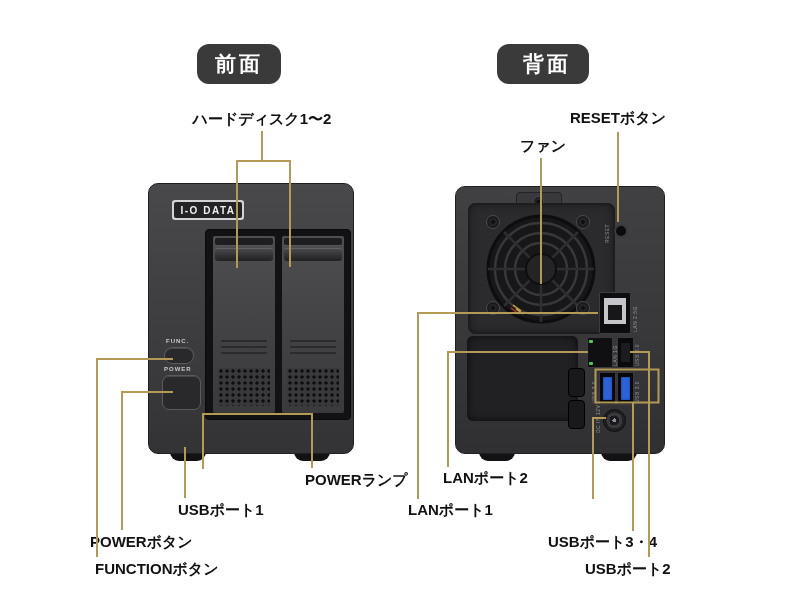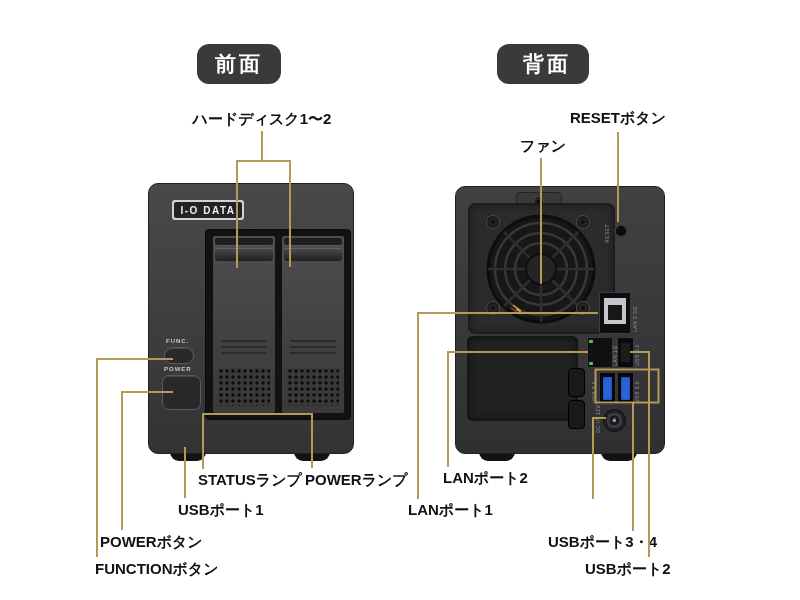--- a/index.html
+++ b/index.html
@@ -201,24 +201,23 @@
     <path d="M541,158 V284"></path>
     <path d="M598,313 H418 V499"></path>
     <path d="M588,352 H448 V467"></path>
     <path d="M630,352 H649 V557"></path>
     <path d="M606,418 H593 V499"></path>
     <rect x="595.5" y="369.5" width="63" height="33"></rect>
     <path d="M633,402 V531"></path>
   </svg>
 
   <div class="lbl ctr" style="left:262px;top:110px;">ハードディスク1〜2</div>
-  <div class="lbl" style="left:198px;top:471px;">STATUSランプ</div>
   <div class="lbl" style="left:305px;top:471px;">POWERランプ</div>
   <div class="lbl" style="left:178px;top:501px;">USBポート1</div>
-  <div class="lbl" style="left:100px;top:533px;">POWERボタン</div>
+  <div class="lbl" style="left:90px;top:533px;">POWERボタン</div>
   <div class="lbl" style="left:95px;top:560px;">FUNCTIONボタン</div>
 
   <div class="lbl ctr" style="left:618px;top:109px;">RESETボタン</div>
   <div class="lbl ctr" style="left:543px;top:137px;">ファン</div>
   <div class="lbl" style="left:443px;top:469px;">LANポート2</div>
   <div class="lbl" style="left:408px;top:501px;">LANポート1</div>
   <div class="lbl" style="left:548px;top:533px;">USBポート3・4</div>
   <div class="lbl" style="left:585px;top:560px;">USBポート2</div>
 
 </div>

